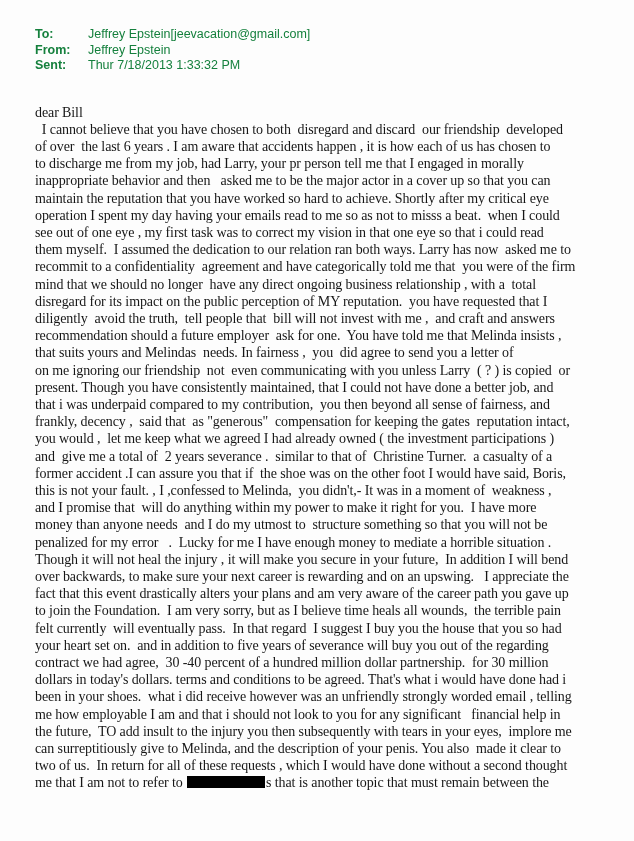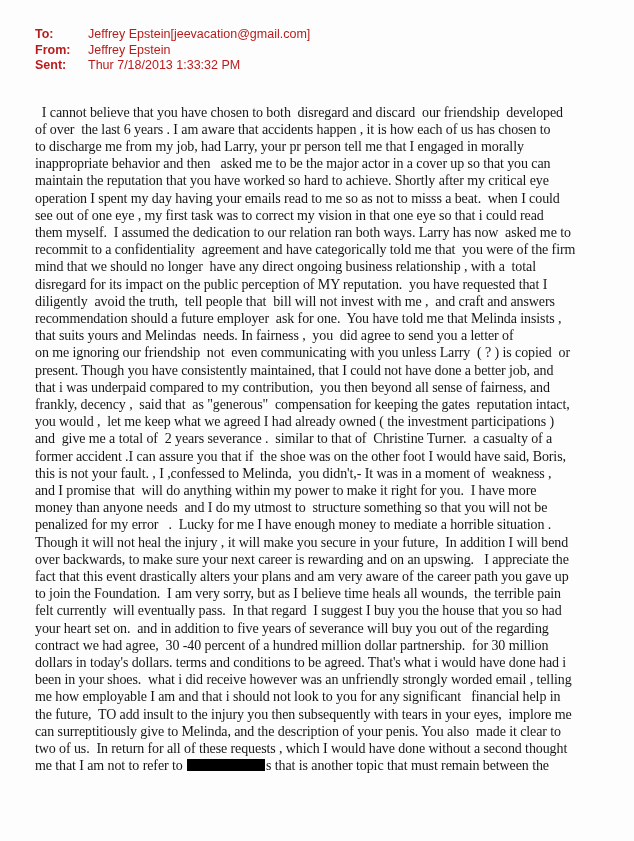--- a/index.html
+++ b/index.html
@@ -15,21 +15,21 @@
     color: #141414;
     overflow: hidden;
     box-sizing: border-box;
     padding: 27px 28px 0 35px;
   }
   
   .hdr {
     font-family: "Liberation Sans", sans-serif;
     font-size: 12.5px;
     line-height: 15.5px;
-    color: #b91c1c;
+    color: #15803d;
   }
   .hdr-row { display: flex; }
   .hdr-label {
     font-weight: bold;
     width: 53px;
     flex: 0 0 53px;
   }
   .hdr-value { white-space: pre; }
   
   .letter {
@@ -65,20 +65,21 @@
       <span class="hdr-label">From:</span>
       <span class="hdr-value">Jeffrey Epstein</span>
     </div>
     <div class="hdr-row">
       <span class="hdr-label">Sent:</span>
       <span class="hdr-value">Thur 7/18/2013 1:33:32 PM</span>
     </div>
   </div>
 
   <div class="letter">
+    <div class="line salutation">dear Bill</div>
     <div>
         <div class="line">  I cannot believe that you have chosen to both  disregard and discard  our friendship  developed</div>
         <div class="line">of over  the last 6 years . I am aware that accidents happen , it is how each of us has chosen to</div>
         <div class="line">to discharge me from my job, had Larry, your pr person tell me that I engaged in morally</div>
         <div class="line">inappropriate behavior and then   asked me to be the major actor in a cover up so that you can</div>
         <div class="line">maintain the reputation that you have worked so hard to achieve. Shortly after my critical eye</div>
         <div class="line">operation I spent my day having your emails read to me so as not to misss a beat.  when I could</div>
         <div class="line">see out of one eye , my first task was to correct my vision in that one eye so that i could read</div>
         <div class="line">them myself.  I assumed the dedication to our relation ran both ways. Larry has now  asked me to</div>
         <div class="line">recommit to a confidentiality  agreement and have categorically told me that  you were of the firm</div>

